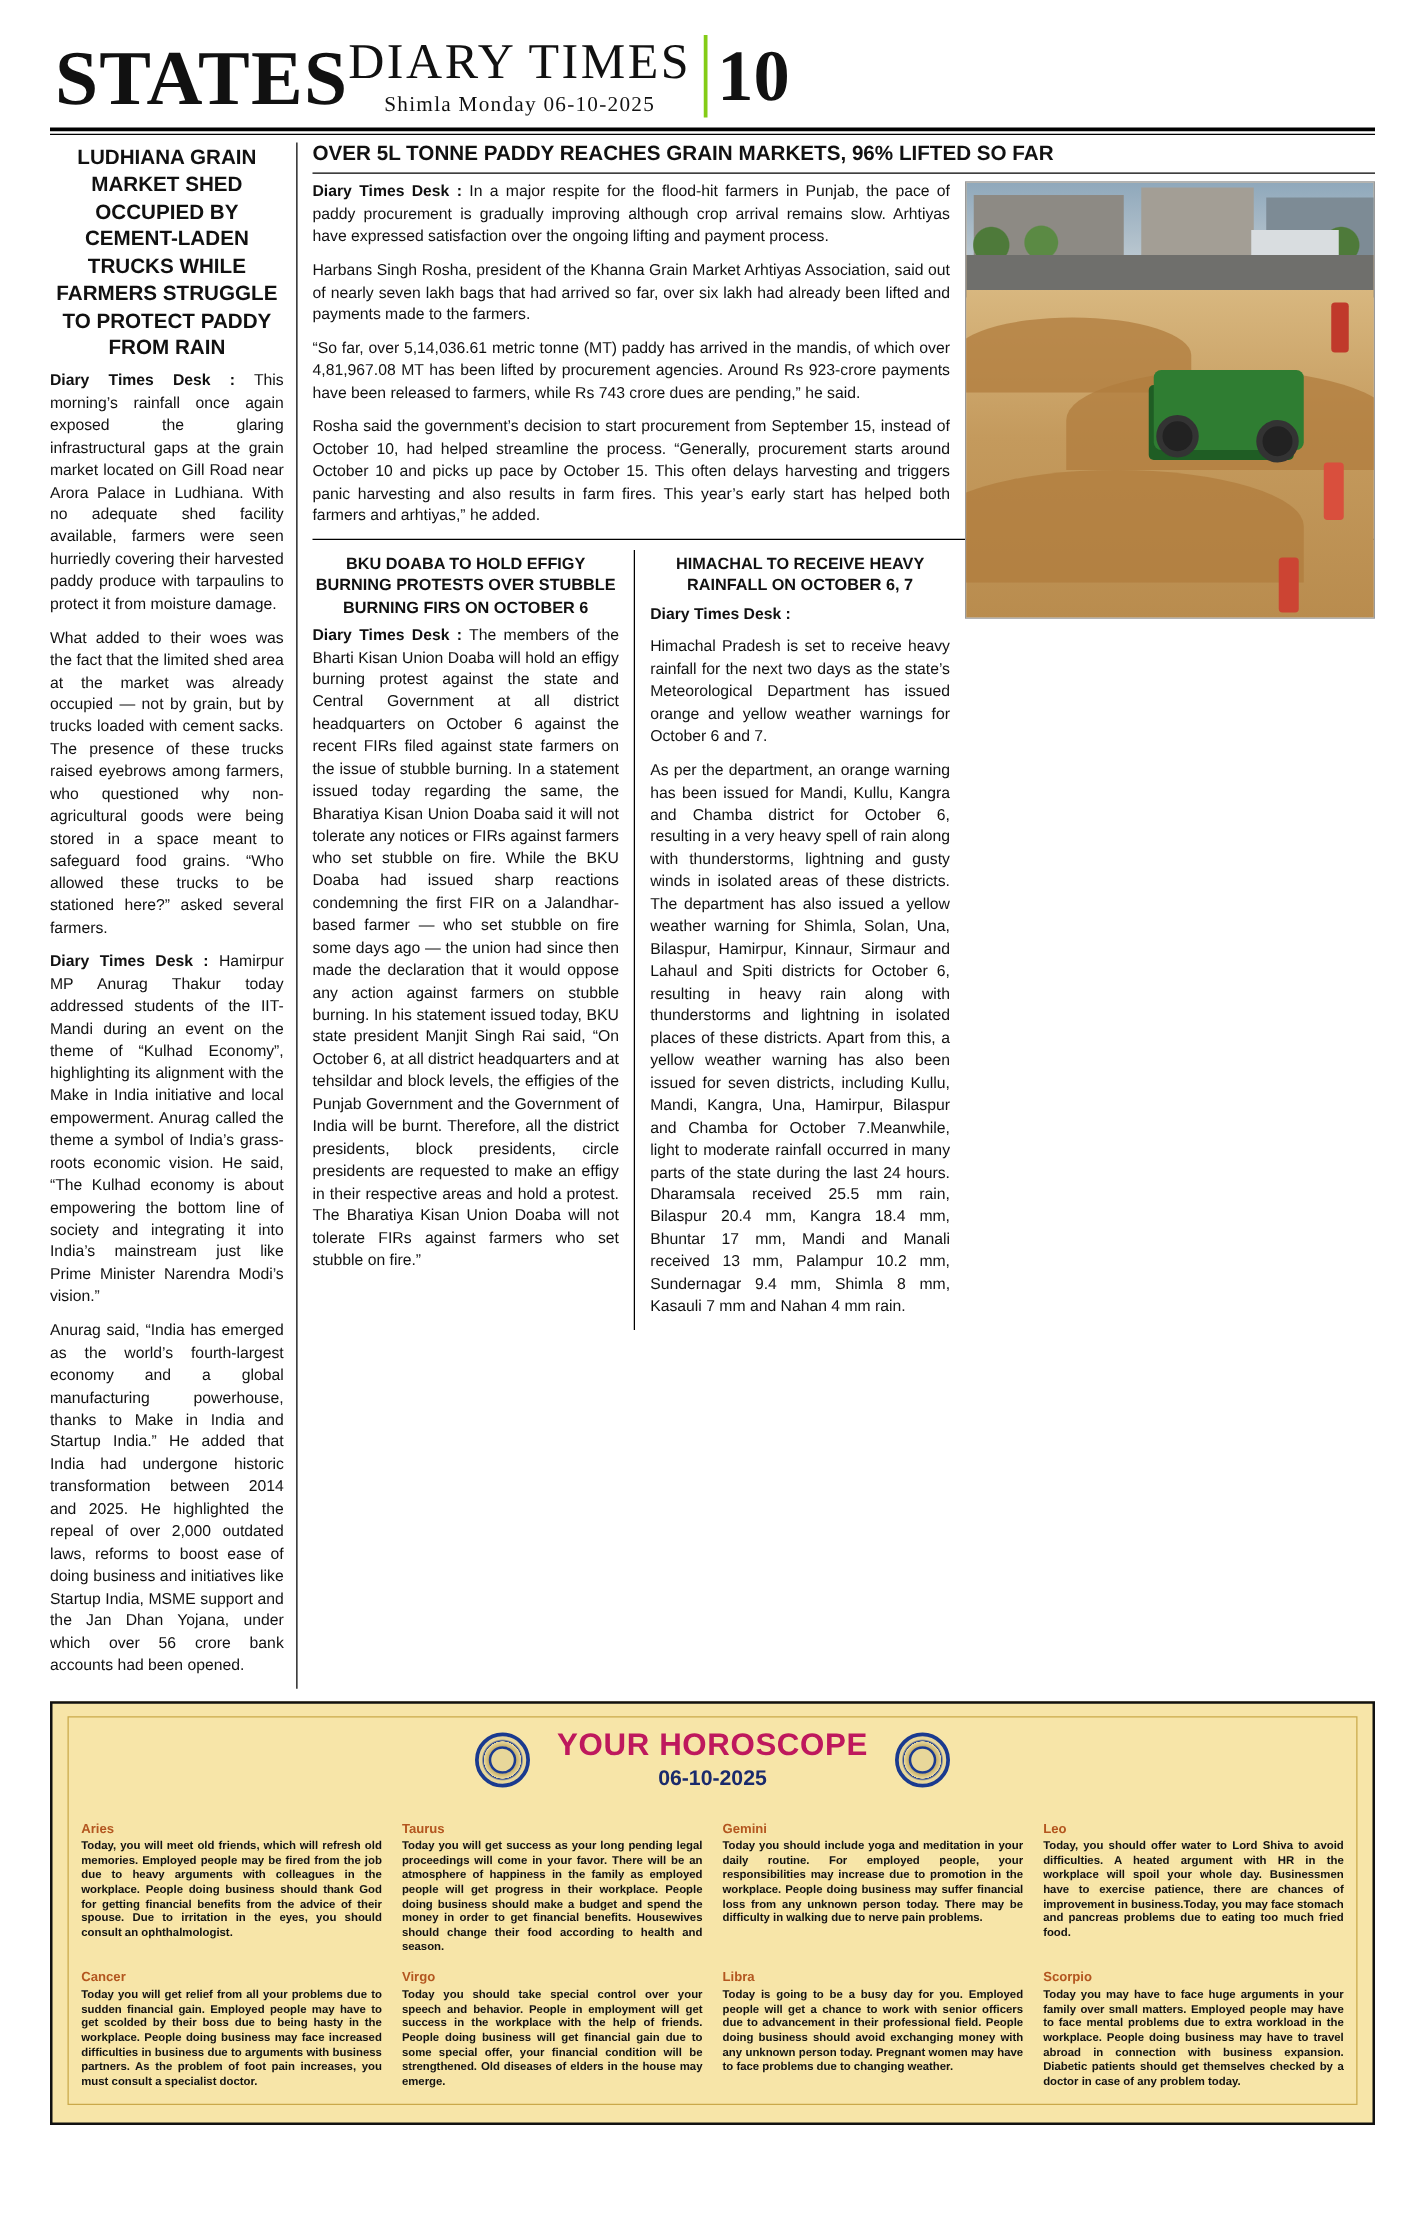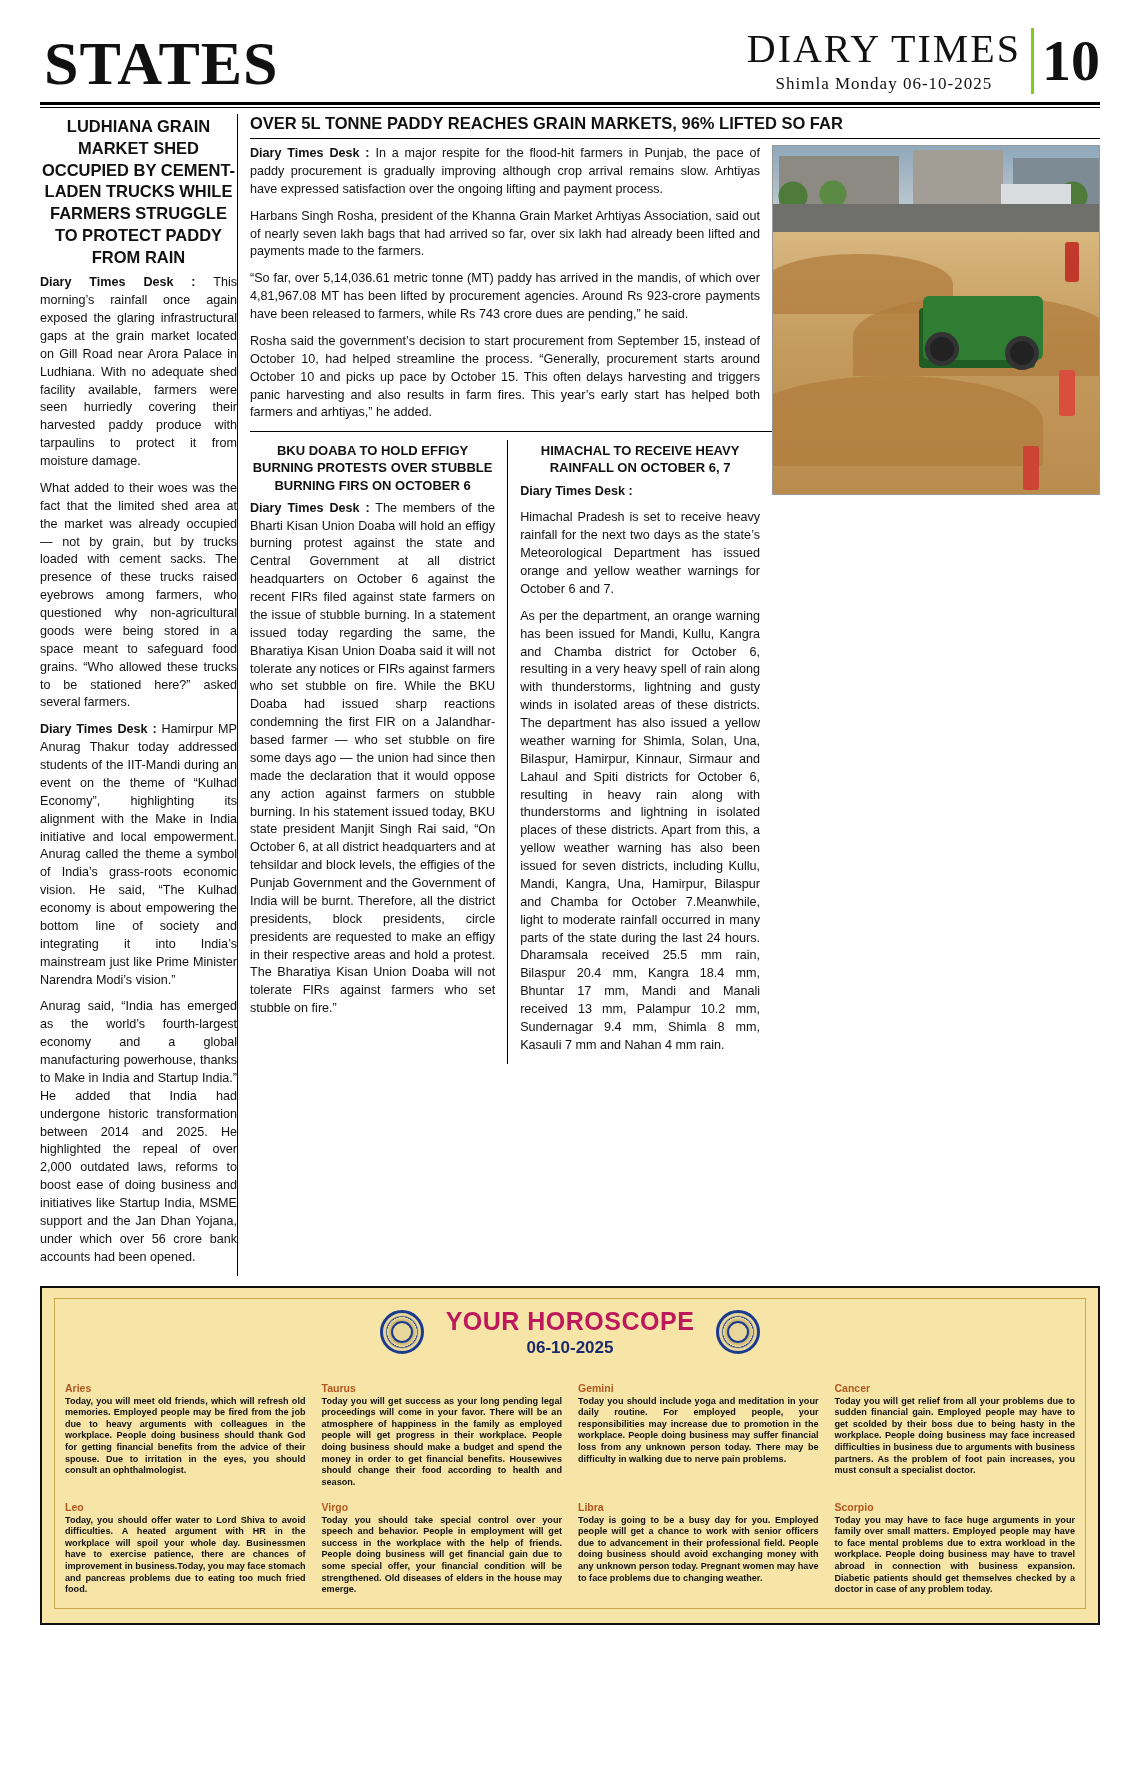--- a/index.html
+++ b/index.html
@@ -16,21 +16,21 @@
     width: 1140px;
     height: 1786px;
     padding: 28px 40px 10px 40px;
     position: relative;
   }
 
   
   .masthead {
     display: flex;
     align-items: flex-end;
-    justify-content: space-between;
+    justify-content: flex-start;
     padding-bottom: 6px;
   }
   .section-title {
     font-family: "Liberation Serif", serif;
     font-size: 62px;
     font-weight: bold;
     letter-spacing: 1px;
     line-height: 1;
     margin-left: 4px;
   }
@@ -63,20 +63,21 @@
   .rule-thin  { border-top: 1px solid #000; margin-top: 2px; }
 
   
   .body-grid {
     display: flex;
     gap: 0px;
     margin-top: 6px;
   }
   .col-left {
     width: 218px;
+    padding-right: 10px;
     border-right: 1px solid #000;
   }
   .col-right {
     width: 862px;
     padding-left: 12px;
   }
 
   h2.head {
     font-family: "Liberation Sans", sans-serif;
     font-weight: bold;
@@ -286,28 +287,28 @@
         </div>
         <div class="sign-cell">
           <div class="sign-name">Taurus</div>
           <div class="sign-text">Today you will get success as your long pending legal proceedings will come in your favor. There will be an atmosphere of happiness in the family as employed people will get progress in their workplace. People doing business should make a budget and spend the money in order to get financial benefits. Housewives should change their food according to health and season.</div>
         </div>
         <div class="sign-cell">
           <div class="sign-name">Gemini</div>
           <div class="sign-text">Today you should include yoga and meditation in your daily routine. For employed people, your responsibilities may increase due to promotion in the workplace. People doing business may suffer financial loss from any unknown person today. There may be difficulty in walking due to nerve pain problems.</div>
         </div>
         <div class="sign-cell">
+          <div class="sign-name">Leo</div>
+          <div class="sign-text">Today, you should offer water to Lord Shiva to avoid difficulties. A heated argument with HR in the workplace will spoil your whole day. Businessmen have to exercise patience, there are chances of improvement in business.Today, you may face stomach and pancreas problems due to eating too much fried food.</div>
+        </div>
+
+        <div class="sign-cell">
           <div class="sign-name">Cancer</div>
           <div class="sign-text">Today you will get relief from all your problems due to sudden financial gain. Employed people may have to get scolded by their boss due to being hasty in the workplace. People doing business may face increased difficulties in business due to arguments with business partners. As the problem of foot pain increases, you must consult a specialist doctor.</div>
         </div>
-
-        <div class="sign-cell">
-          <div class="sign-name">Leo</div>
-          <div class="sign-text">Today, you should offer water to Lord Shiva to avoid difficulties. A heated argument with HR in the workplace will spoil your whole day. Businessmen have to exercise patience, there are chances of improvement in business.Today, you may face stomach and pancreas problems due to eating too much fried food.</div>
-        </div>
         <div class="sign-cell">
           <div class="sign-name">Virgo</div>
           <div class="sign-text">Today you should take special control over your speech and behavior. People in employment will get success in the workplace with the help of friends. People doing business will get financial gain due to some special offer, your financial condition will be strengthened. Old diseases of elders in the house may emerge.</div>
         </div>
         <div class="sign-cell">
           <div class="sign-name">Libra</div>
           <div class="sign-text">Today is going to be a busy day for you. Employed people will get a chance to work with senior officers due to advancement in their professional field. People doing business should avoid exchanging money with any unknown person today. Pregnant women may have to face problems due to changing weather.</div>
         </div>
         <div class="sign-cell">
           <div class="sign-name">Scorpio</div>

